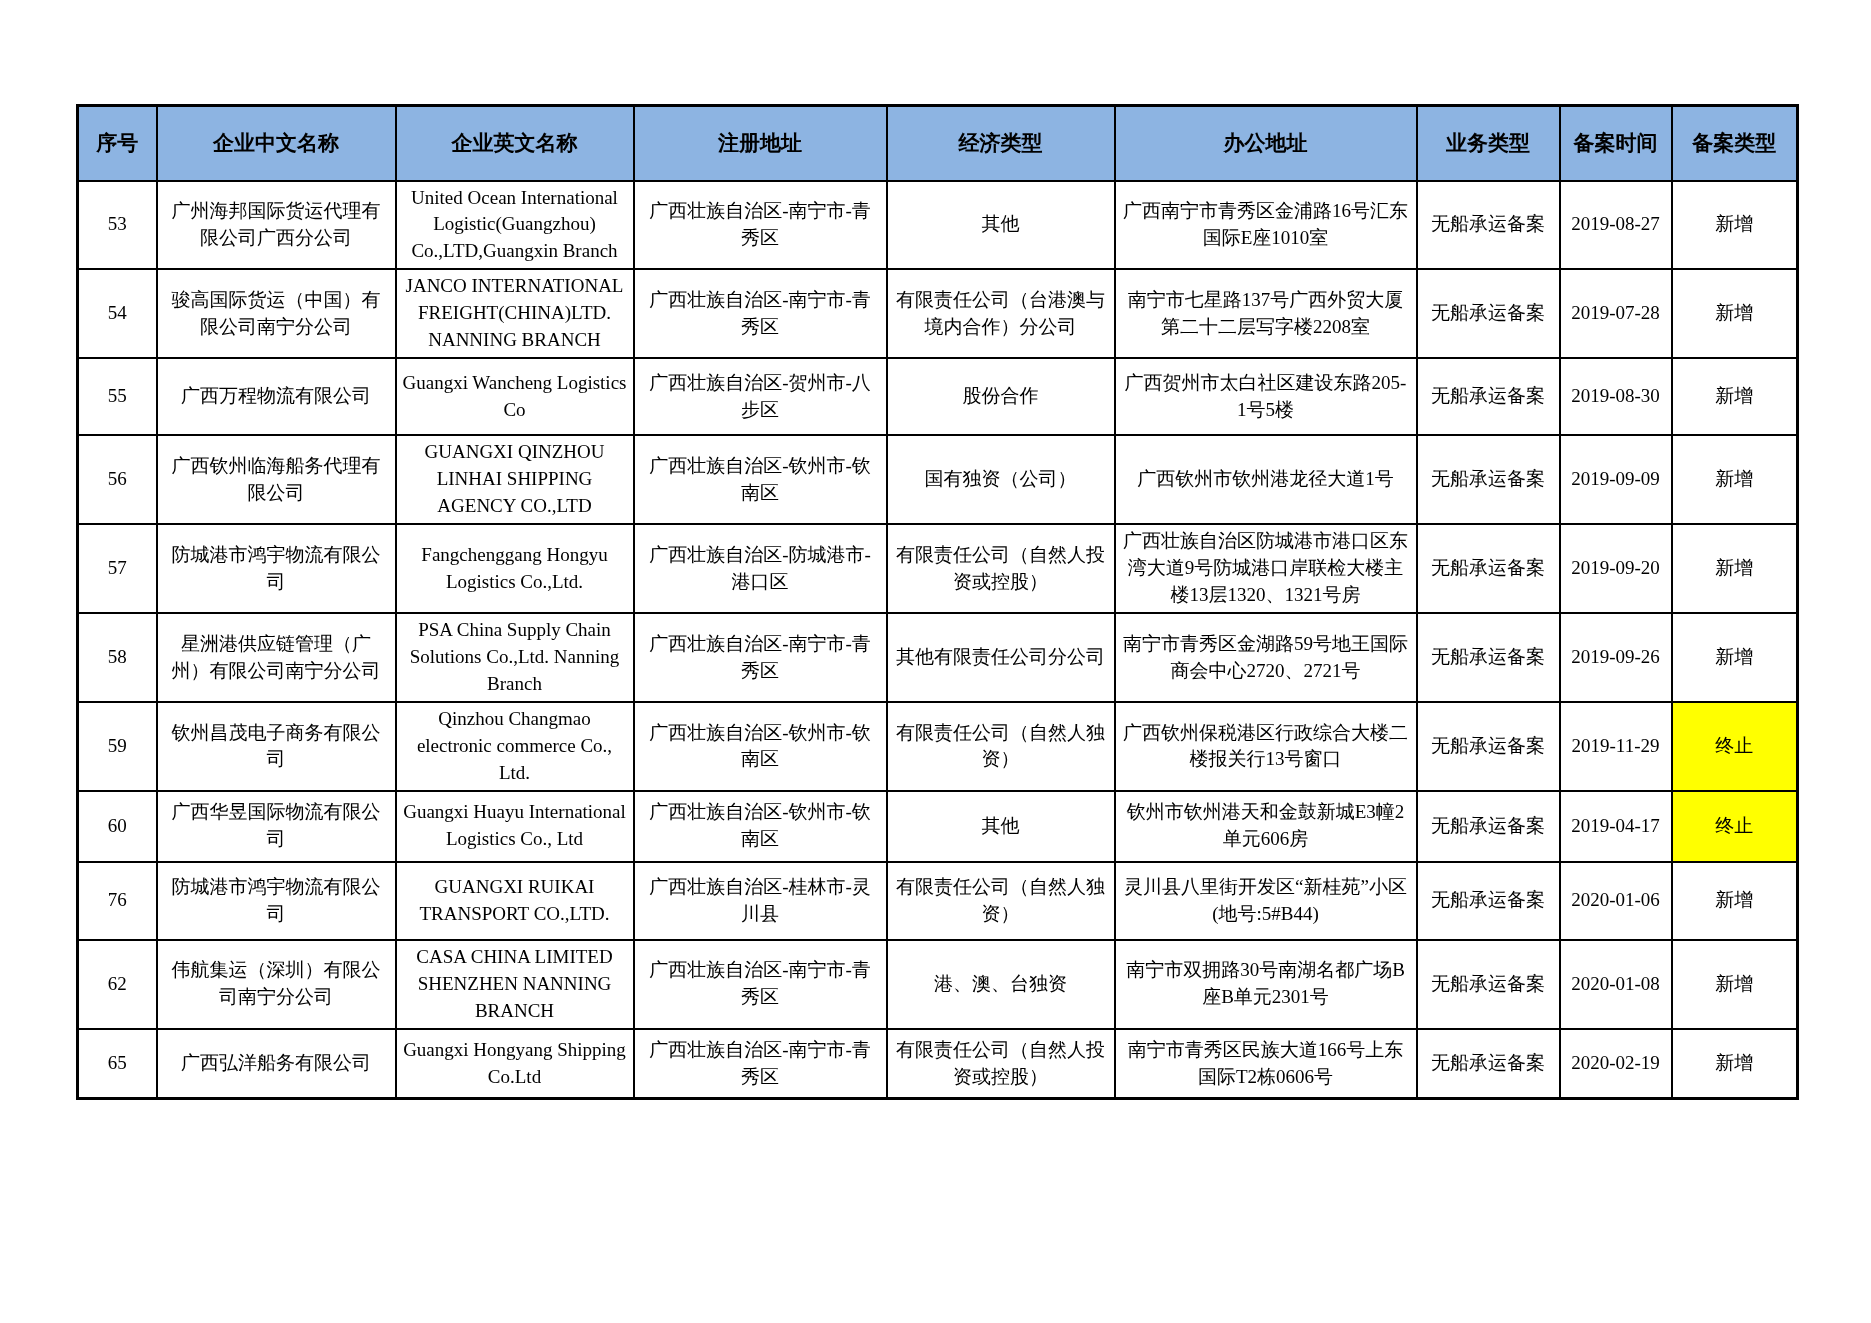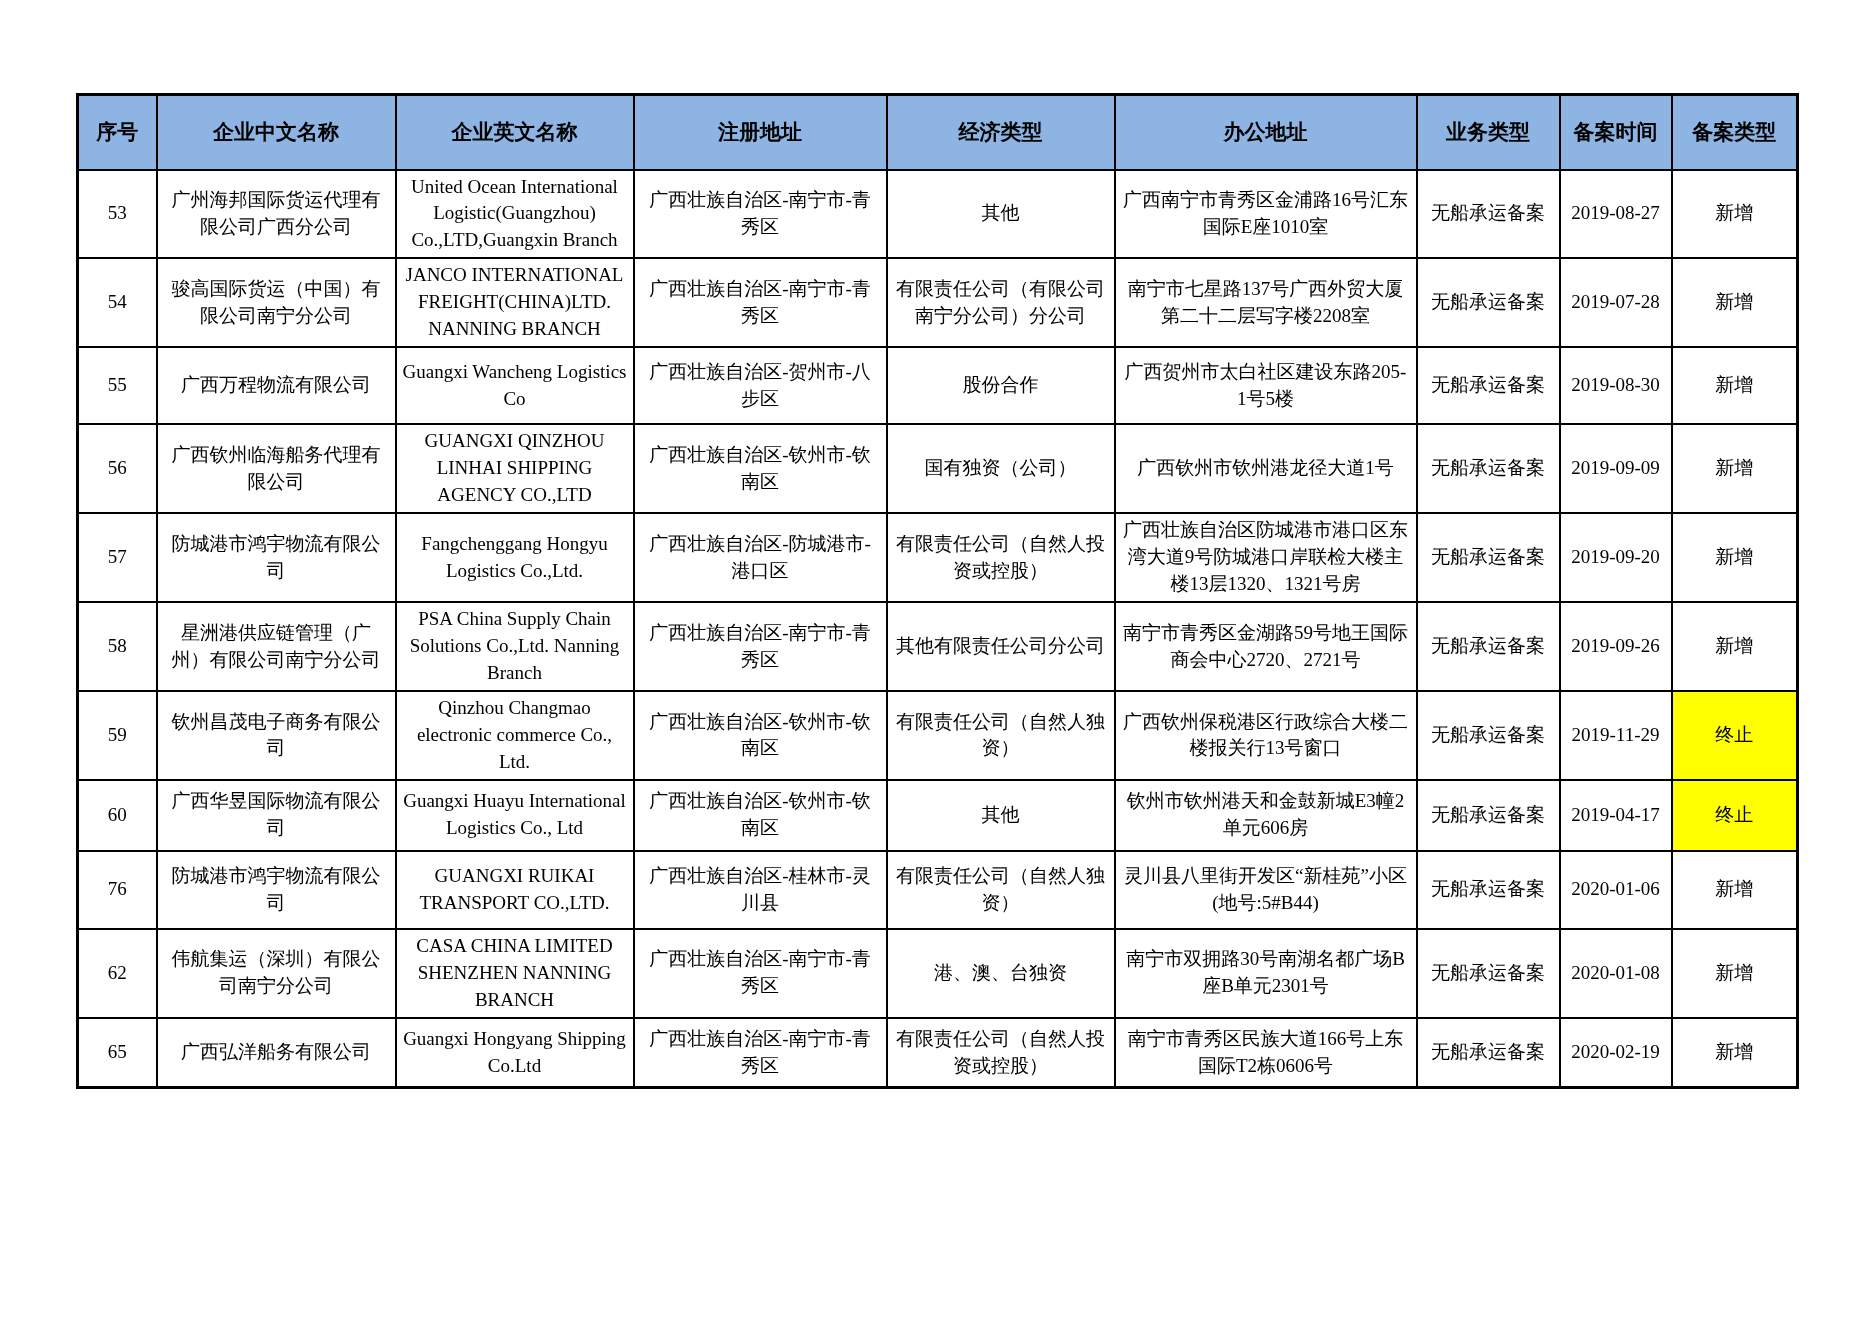--- a/index.html
+++ b/index.html
@@ -13,21 +13,21 @@
   .page {
     position: relative;
     width: 1871px;
     height: 1323px;
     background: #ffffff;
     overflow: hidden;
   }
   .table-wrap {
     position: absolute;
     left: 68px;
-    top: 93px;
+    top: 104px;
     width: 1636px;
     padding-left: 8px;
   }
   table.company-table {
     border-collapse: collapse;
     table-layout: fixed;
     width: 1720px;
     border: 3px solid #000000;
   }
   table.company-table th,
@@ -93,21 +93,21 @@
             <td>广西南宁市青秀区金浦路16号汇东国际E座1010室</td>
             <td>无船承运备案</td>
             <td>2019-08-27</td>
             <td>新增</td>
           </tr>
           <tr style="height: 77px;">
             <td>54</td>
             <td>骏高国际货运（中国）有限公司南宁分公司</td>
             <td>JANCO INTERNATIONAL FREIGHT(CHINA)LTD. NANNING BRANCH</td>
             <td>广西壮族自治区-南宁市-青秀区</td>
-            <td>有限责任公司（有限公司南宁分公司）分公司</td>
+            <td>有限责任公司（台港澳与境内合作）分公司</td>
             <td>南宁市七星路137号广西外贸大厦第二十二层写字楼2208室</td>
             <td>无船承运备案</td>
             <td>2019-07-28</td>
             <td>新增</td>
           </tr>
           <tr style="height: 77px;">
             <td>55</td>
             <td>广西万程物流有限公司</td>
             <td>Guangxi Wancheng Logistics Co</td>
             <td>广西壮族自治区-贺州市-八步区</td>

